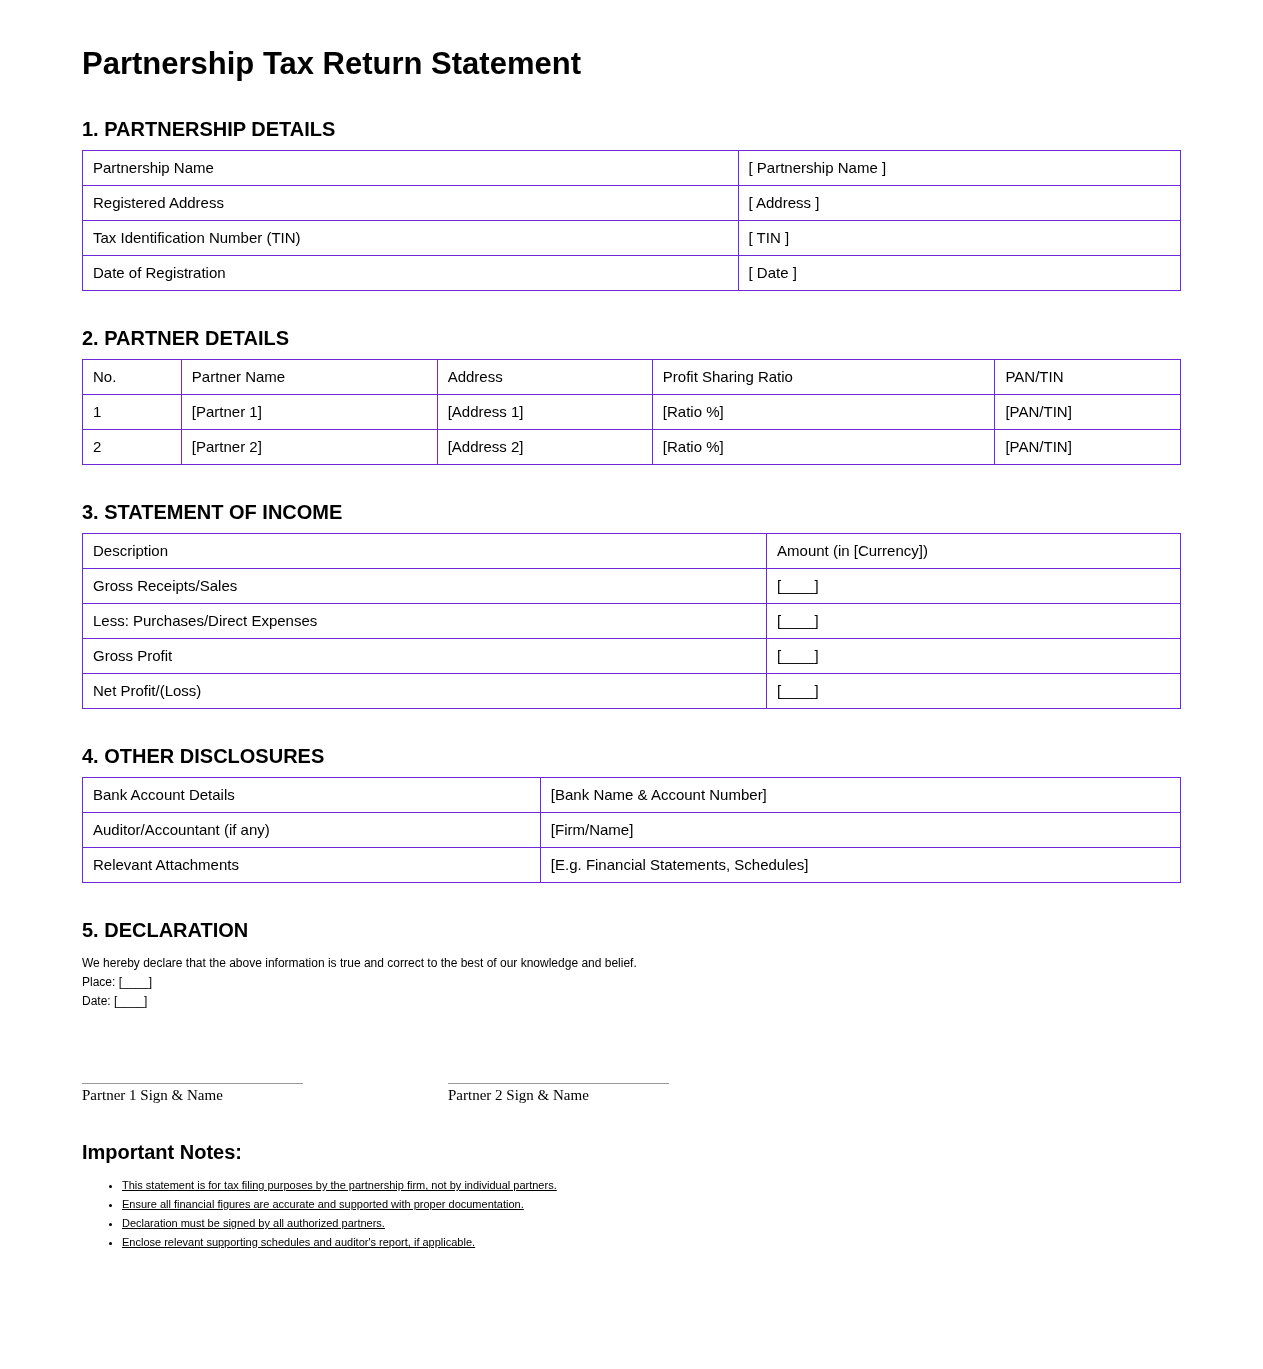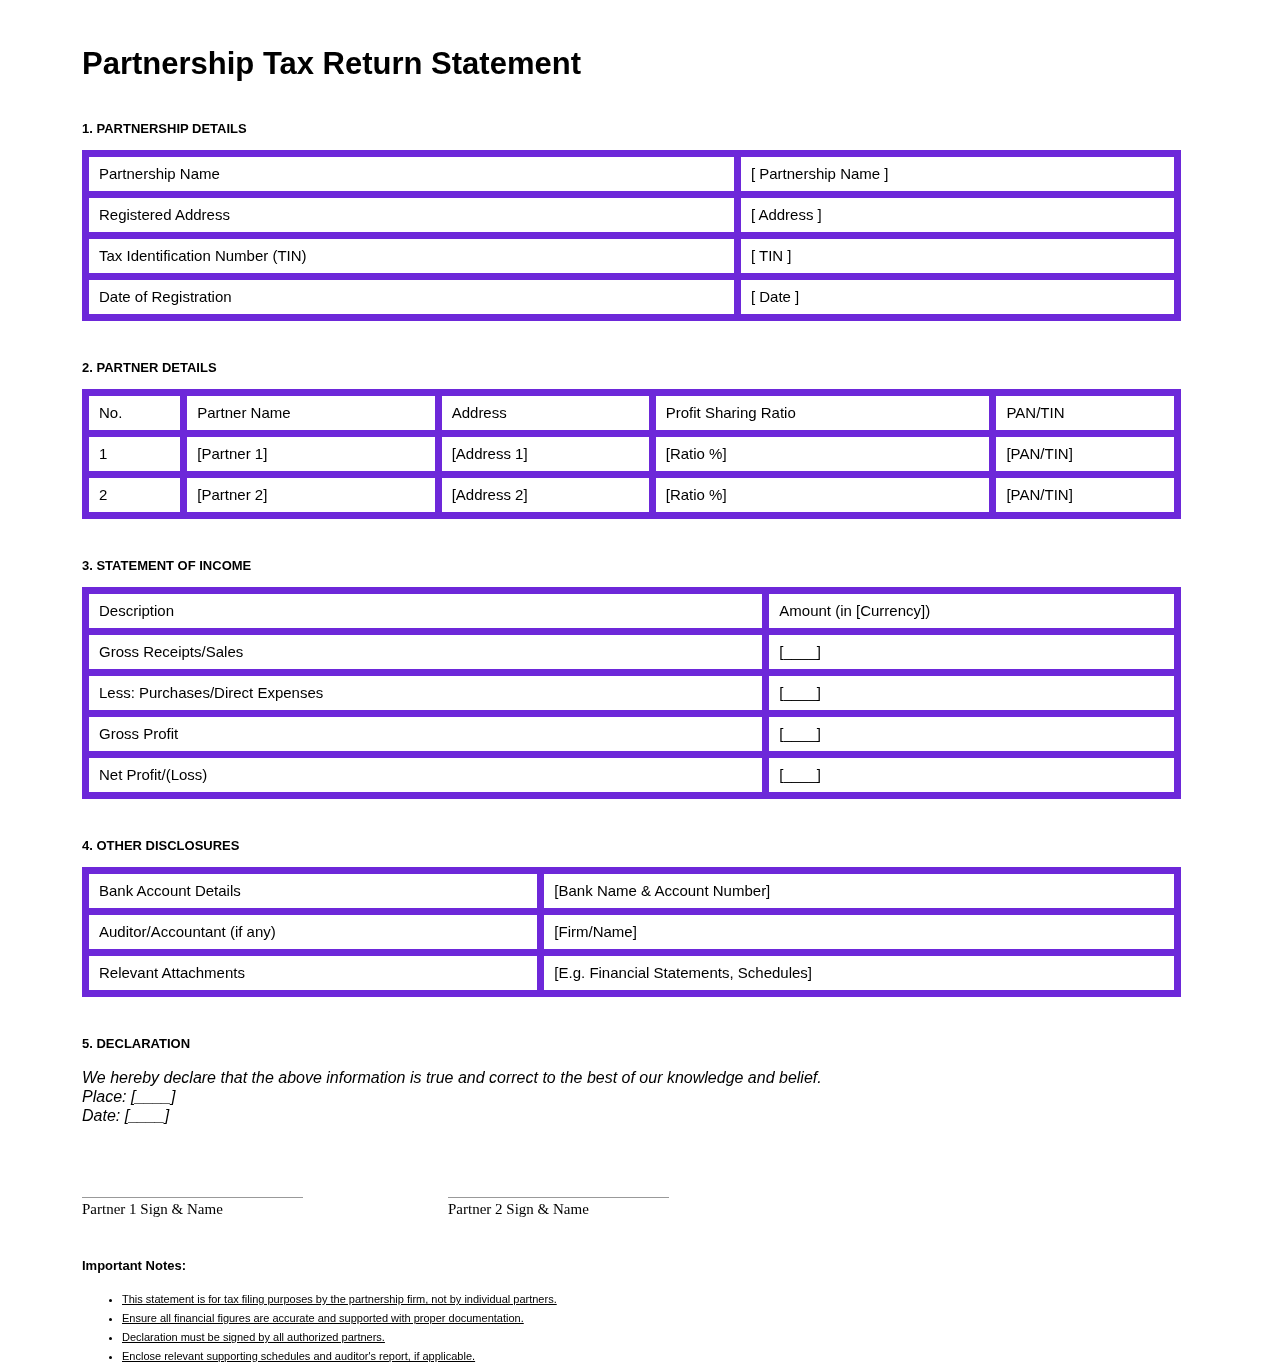--- a/index.html
+++ b/index.html
@@ -16,48 +16,47 @@
     min-height: 1369px;
     padding: 46px 82px 40px 82px;
   }
   h1 {
     font-size: 31px;
     font-weight: bold;
     line-height: 36px;
     margin: 0 0 24px 0;
   }
   h3.section-heading {
-    font-size: 13px;
+    font-size: 20px;
     font-weight: bold;
     margin: 37px 0 0 0;
     line-height: 20px;
   }
   table {
     width: 100%;
     border-collapse: collapse;
     margin-top: 11px;
     table-layout: fixed;
   }
   th, td {
-    border: 7px solid #6d28d9;
+    border: 1px solid #6d28d9;
     padding: 8px 10px;
     font-size: 15px;
     font-weight: normal;
     text-align: left;
     vertical-align: middle;
     height: 18px;
     line-height: 18px;
     overflow: hidden;
     white-space: nowrap;
   }
   p.declaration-text {
-    font-size: 16px;
+    font-size: 12px;
     line-height: 19px;
     margin: 14px 0 1px 0;
-    font-style: italic;
   }
   .signatures {
     display: flex;
     margin-top: 72px;
     font-family: Liberation Serif, serif;
   }
   .sig-block { width: 221px; }
   .sig-block + .sig-block { margin-left: 145px; }
   .sig-line {
     border-top: 1px solid #999999;

